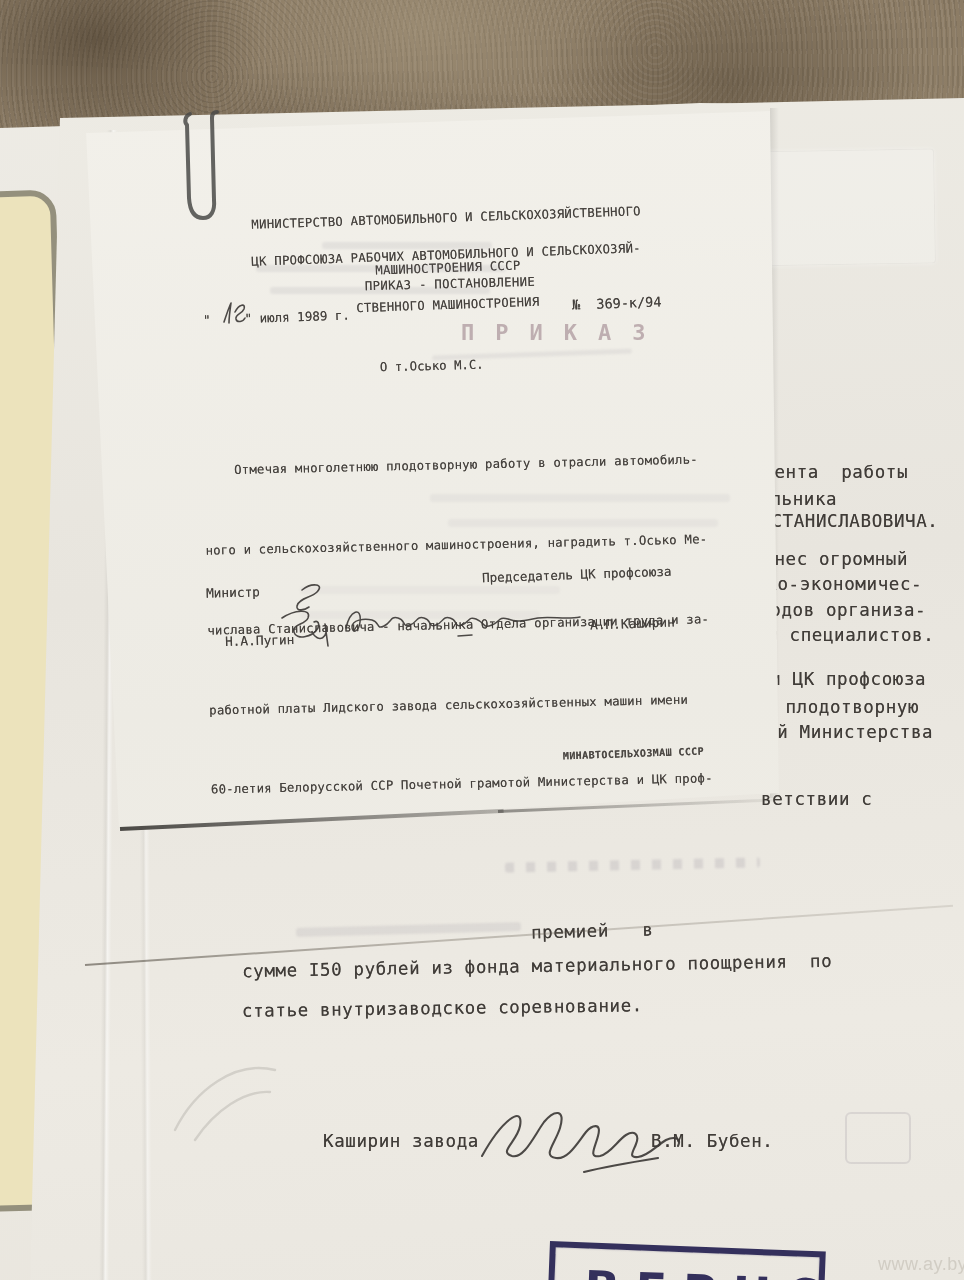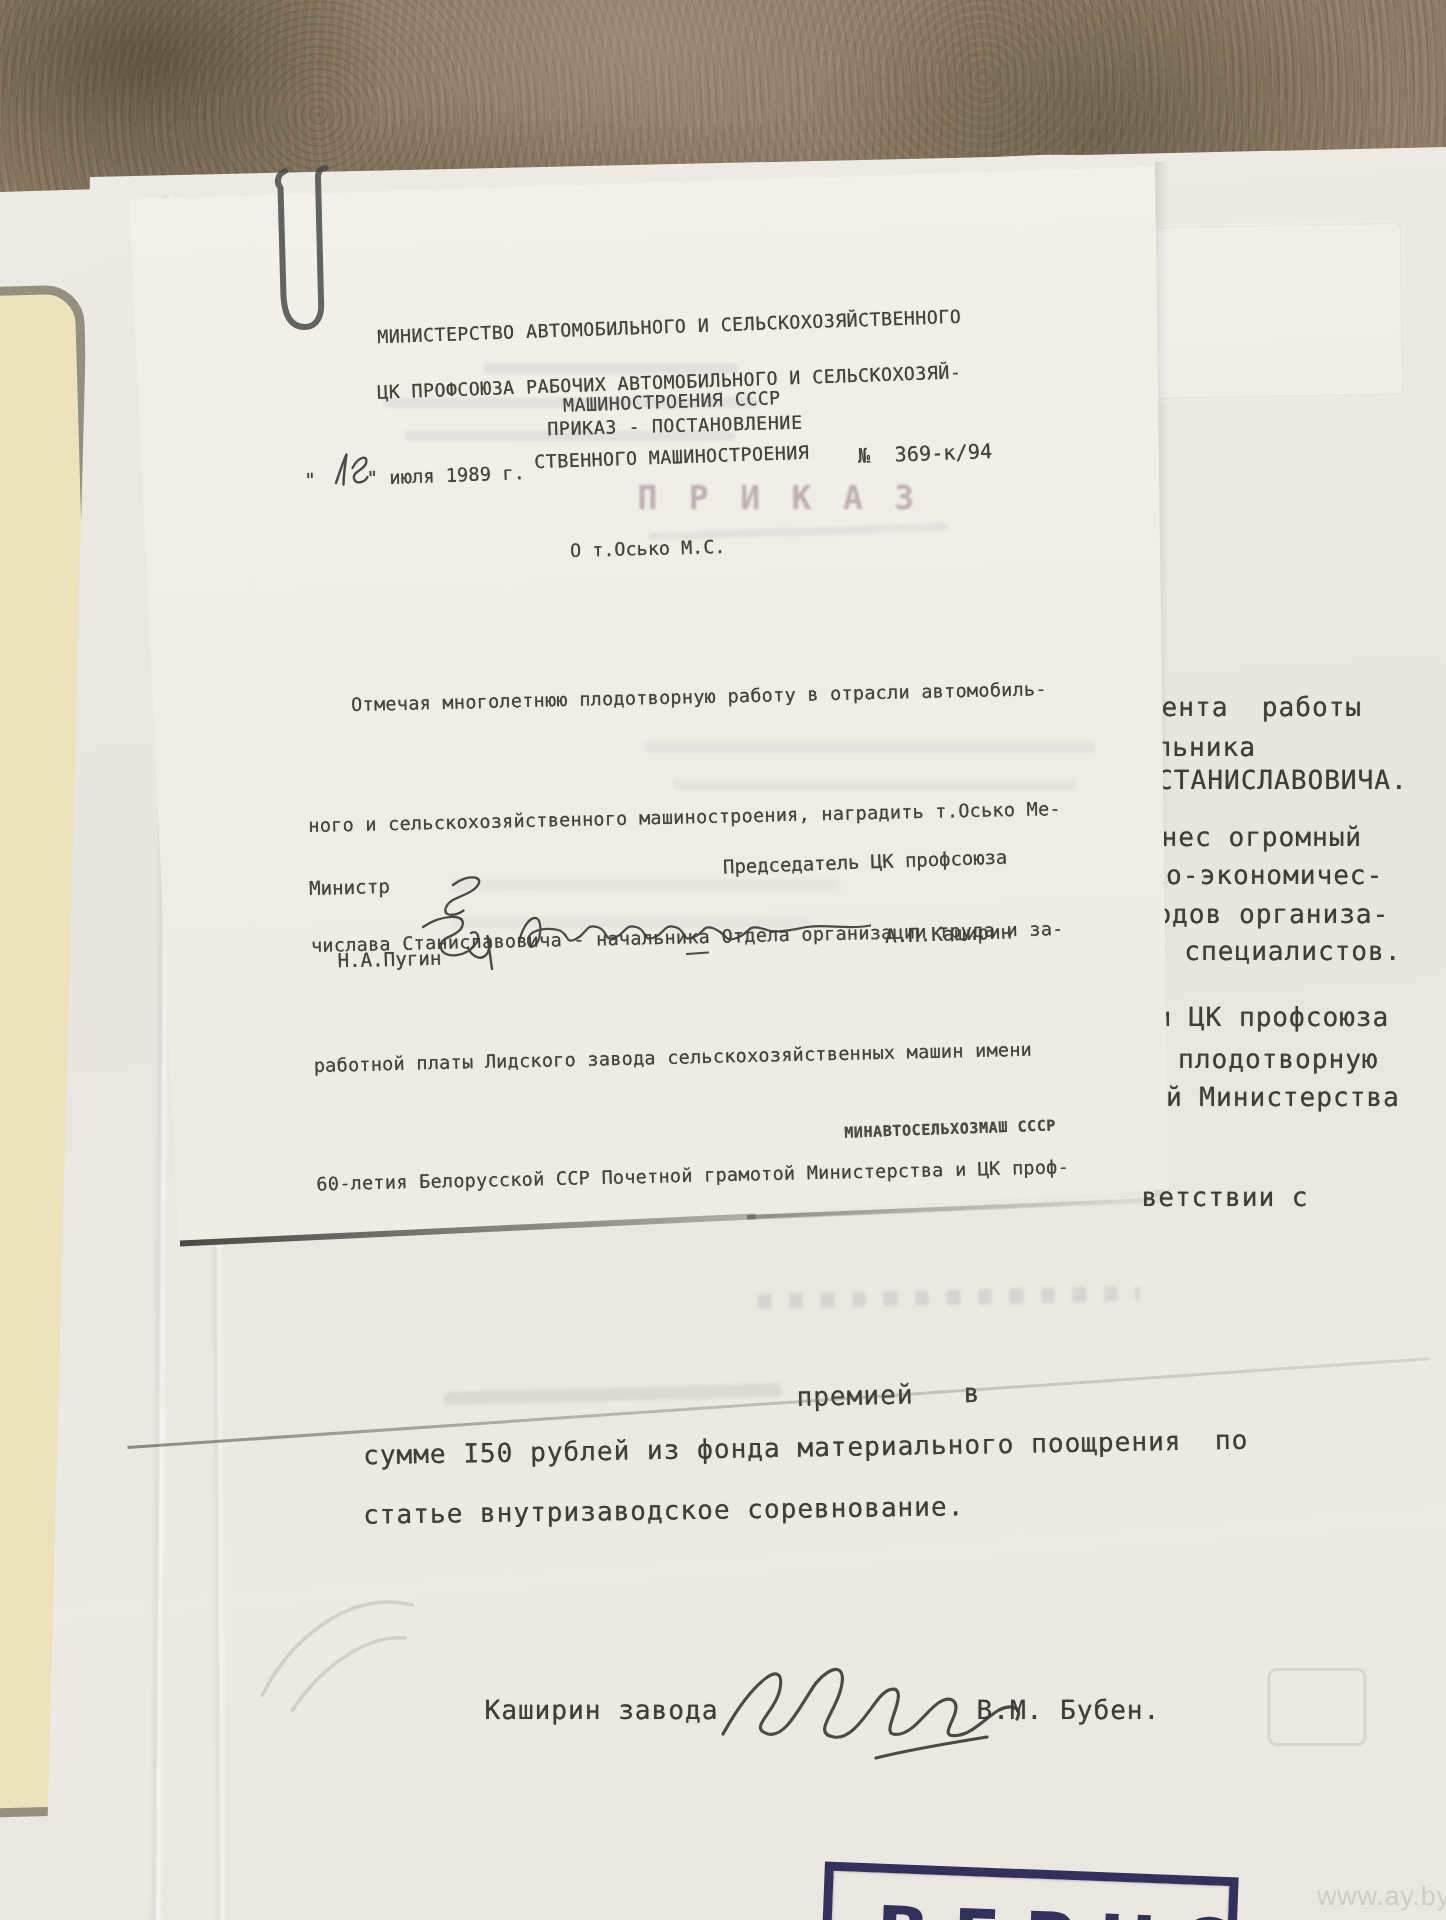--- a/index.html
+++ b/index.html
@@ -29,21 +29,21 @@
     filter:drop-shadow(-2px 0 2px rgba(60,50,35,.18));}
   .crease{position:absolute;width:10px;background:linear-gradient(90deg,transparent,rgba(0,0,0,.055) 38%,rgba(255,255,255,.5) 62%,transparent);}
   #sheet1{position:absolute;inset:0;
     clip-path:polygon(86px 133px,770px 111px,779px 793px,119px 831px);
     background:linear-gradient(178deg,#f3f1eb,#edebe4 55%,#f1eee7);
     filter:drop-shadow(3px 2px 3px rgba(60,52,40,.22));}
   .t{position:absolute;white-space:pre;color:#45413d;text-shadow:0 0 .5px rgba(69,65,61,.7);}
   .t2{position:absolute;white-space:pre;color:#403c38;font-size:17.5px;letter-spacing:.6px;text-shadow:0 0 .5px rgba(64,60,56,.7);}
   .center{text-align:center;}
   .gbar{position:absolute;height:8px;border-radius:3px;background:rgba(118,112,128,.5);opacity:.22;filter:blur(1px);}
-  .ghost{position:absolute;color:rgba(150,122,132,.55);filter:blur(.6px);}
+  .ghost{position:absolute;color:rgba(150,122,132,.55);filter:blur(.6px);margin-left:36px;}
   svg.sig{position:absolute;overflow:visible;}
   svg.sig path{fill:none;stroke:#3e3b38;stroke-width:1.6;stroke-linecap:round;stroke-linejoin:round;opacity:.92;}
   #verno{position:absolute;left:550px;top:1241px;width:276px;height:110px;
     border:6px solid #34305c;transform:rotate(2.2deg);transform-origin:left top;
     color:#34305c;font-family:"DejaVu Sans","Liberation Sans",sans-serif;
     font-weight:bold;font-size:46px;letter-spacing:16px;padding:12px 0 0 30px;box-sizing:border-box;
     box-shadow:inset 0 0 2px rgba(52,48,92,.4);}
   #watermark{position:absolute;left:878px;top:1254px;font-family:"Liberation Sans",sans-serif;
     font-size:18px;color:rgba(205,200,190,.85);letter-spacing:.5px;}
   .edgeline{position:absolute;height:3px;transform-origin:left center;}

